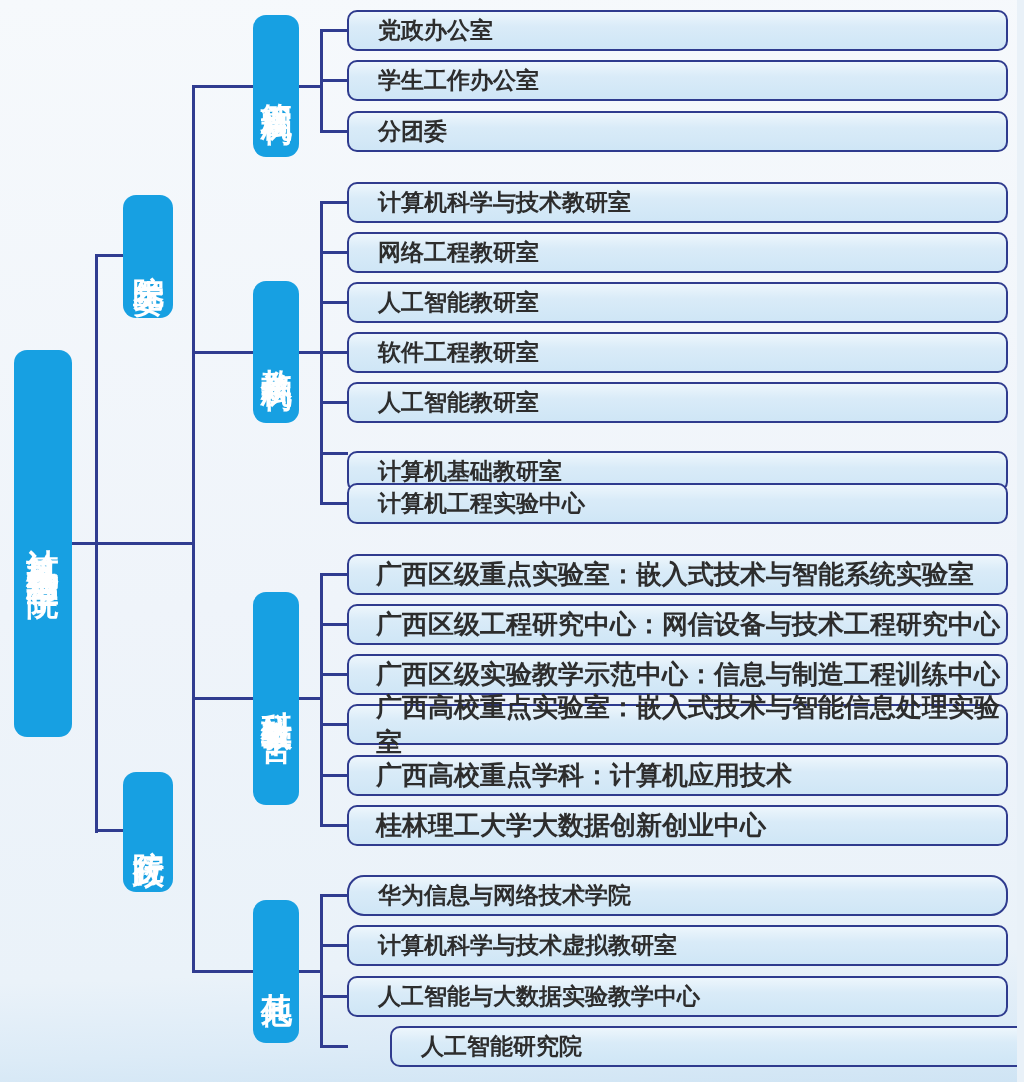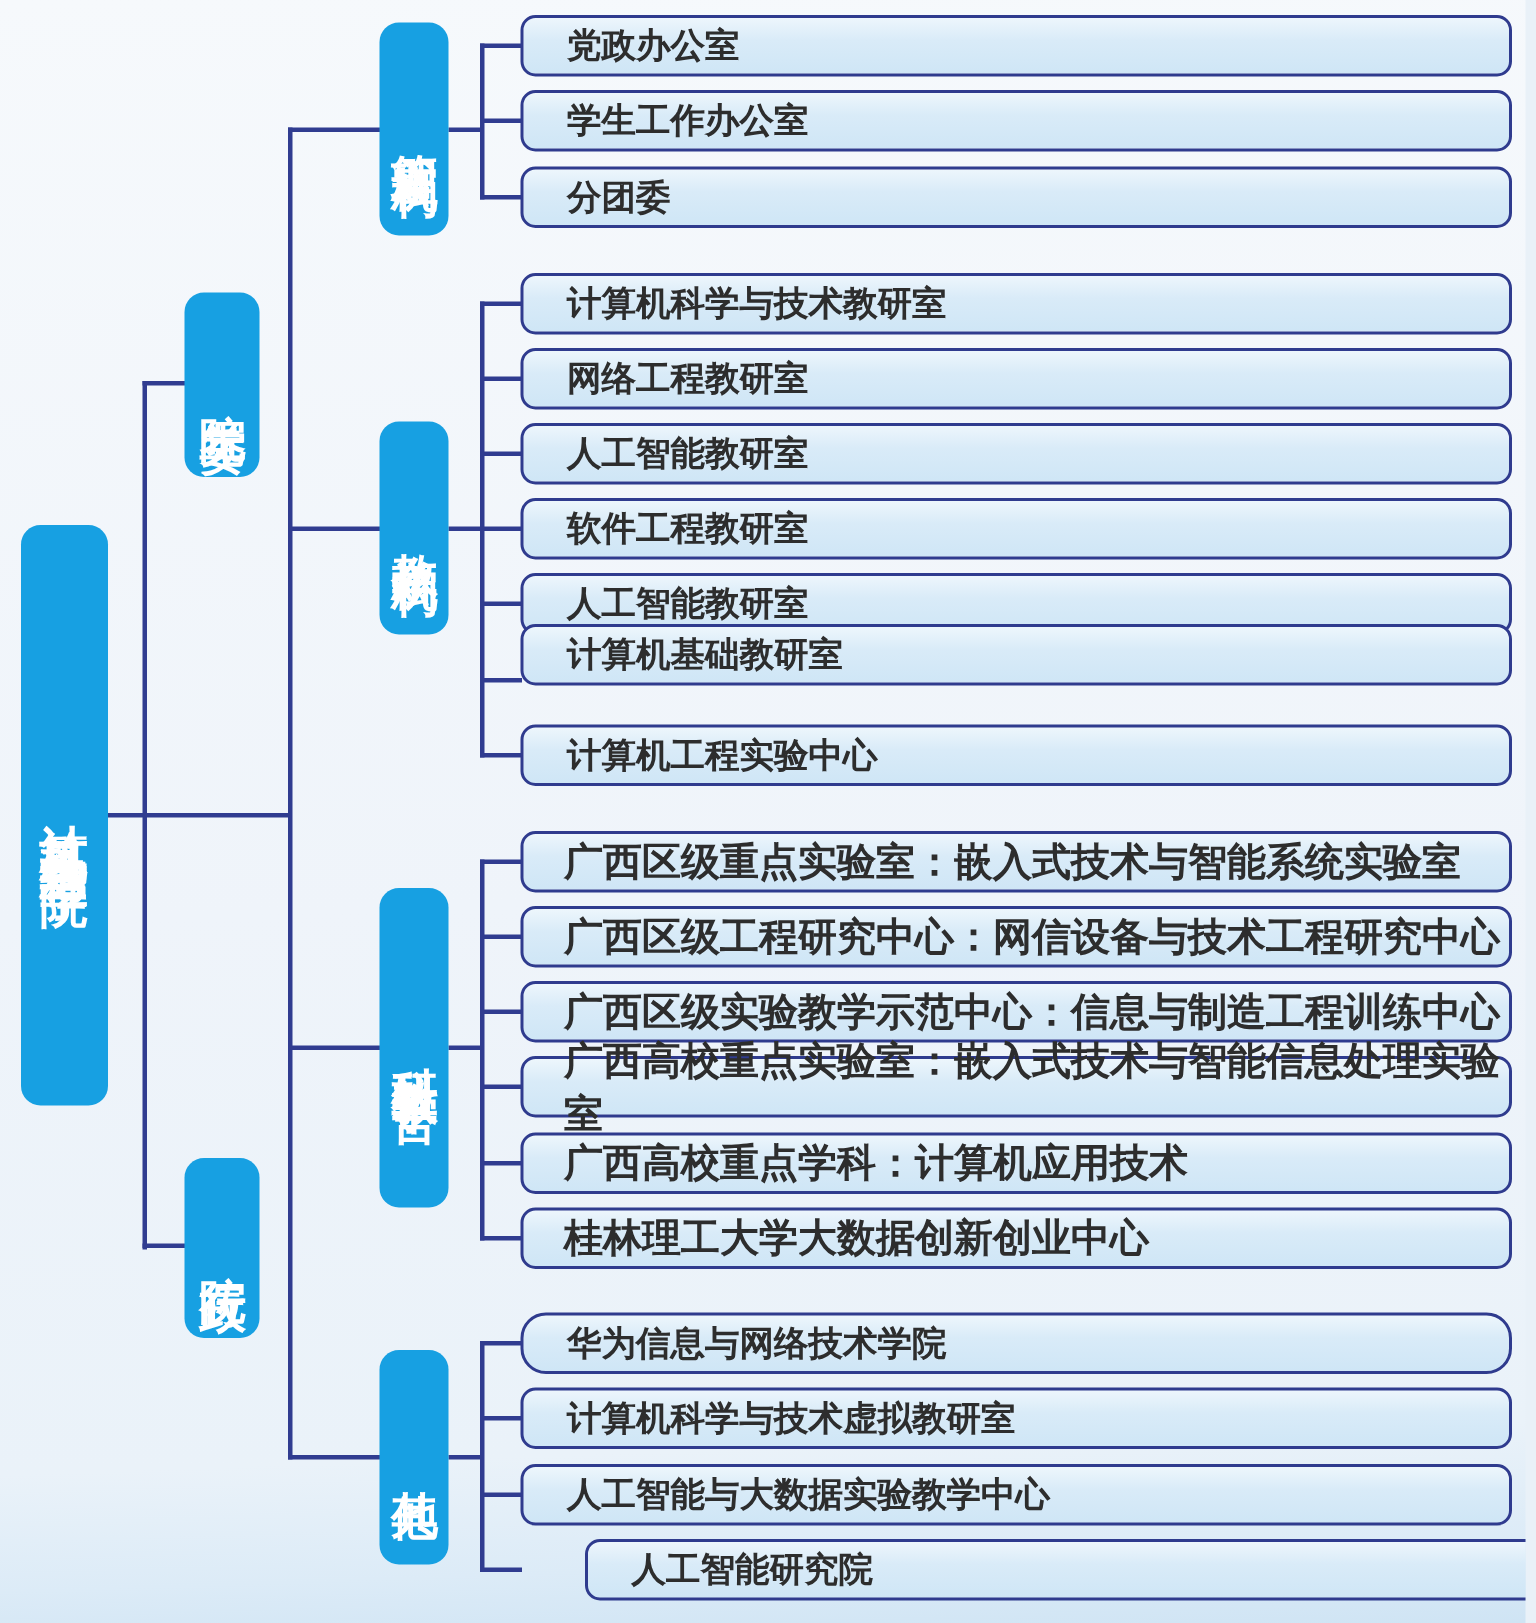--- a/index.html
+++ b/index.html
@@ -120,21 +120,21 @@
 
   <div class="leaf" style="top:10px;">党政办公室</div>
   <div class="leaf" style="top:60px;">学生工作办公室</div>
   <div class="leaf" style="top:111px;">分团委</div>
 
   <div class="leaf" style="top:182px;">计算机科学与技术教研室</div>
   <div class="leaf" style="top:232px;">网络工程教研室</div>
   <div class="leaf" style="top:282px;">人工智能教研室</div>
   <div class="leaf" style="top:332px;">软件工程教研室</div>
   <div class="leaf" style="top:382px;">人工智能教研室</div>
-  <div class="leaf" style="top:416px;">计算机基础教研室</div>
+  <div class="leaf" style="top:451px;">计算机基础教研室</div>
   <div class="leaf" style="top:483px;">计算机工程实验中心</div>
 
   <div class="leaf big" style="top:554px;">广西区级重点实验室：嵌入式技术与智能系统实验室</div>
   <div class="leaf big" style="top:604px;">广西区级工程研究中心：网信设备与技术工程研究中心</div>
   <div class="leaf big" style="top:654px;">广西区级实验教学示范中心：信息与制造工程训练中心</div>
   <div class="leaf big" style="top:704px;">广西高校重点实验室：嵌入式技术与智能信息处理实验室</div>
   <div class="leaf big" style="top:755px;">广西高校重点学科：计算机应用技术</div>
   <div class="leaf big" style="top:805px;">桂林理工大学大数据创新创业中心</div>
 
   <div class="leaf" style="top:875px;border-radius:17px;">华为信息与网络技术学院</div>

